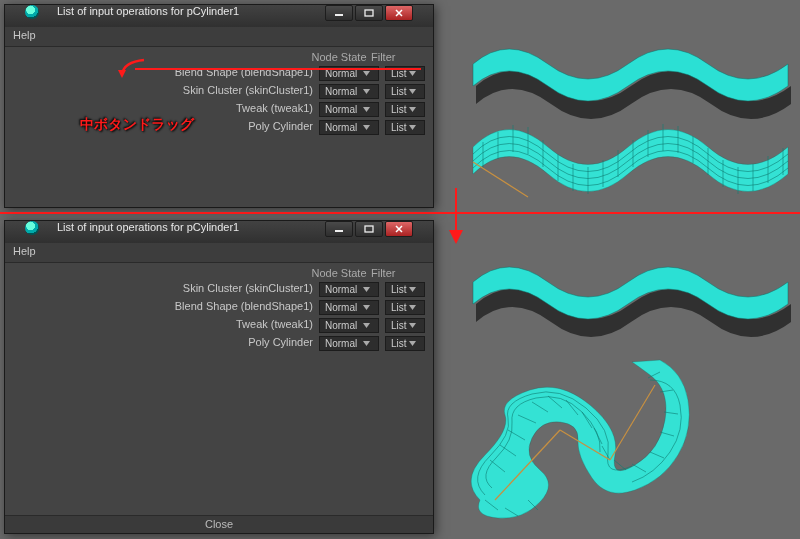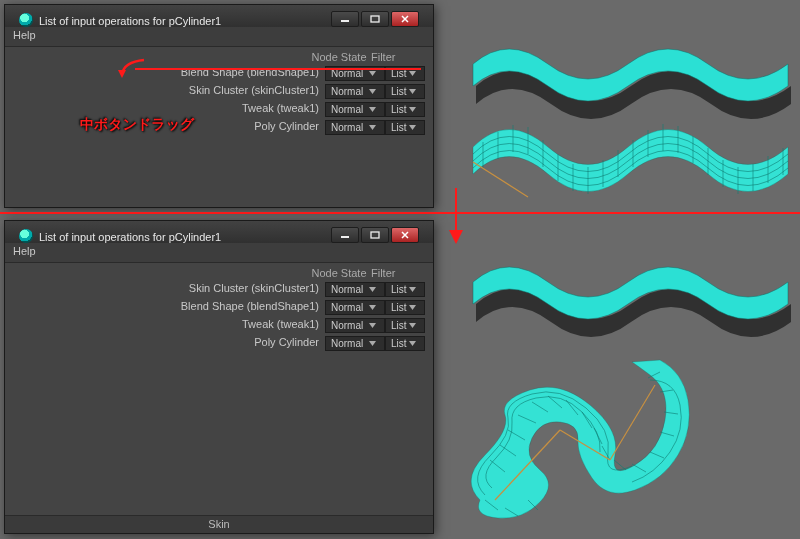--- a/index.html
+++ b/index.html
@@ -18,23 +18,24 @@
   left: 4px;
   width: 430px;
   background: #444;
   border: 1px solid #1a1a1a;
   box-shadow: 2px 2px 10px rgba(0,0,0,.5);
 }
 .titlebar {
   height: 22px;
   background: linear-gradient(#424242,#303030);
   display: flex;
-  align-items: flex-end;
-  padding: 0 14px;
+  align-items: flex-start;
+  padding: 0 20px;
   color: #e8e8e8;
+  gap: 12px;
 }
 .titlebar .icon {
   width: 14px; height: 14px;
   background: radial-gradient(circle at 40% 35%, #6fd 0 35%, #0aa 36% 60%, #055 61% 100%);
   border-radius: 50%;
   margin-right: 6px;
 }
 .titlebar .spacer { flex: 1; }
 .winbtns { display: flex; gap: 2px; }
 .winbtn {
@@ -82,21 +83,21 @@
   background: #2d2d2d;
   border: 1px solid #1c1c1c;
   height: 15px;
   color: #ccc;
   padding: 0 8px 0 5px;
 }
 .dropdown .cv {
   font-size: 10px;
 }
 .dropdown.node { width: 60px; }
-.dropdown.filter { width: 40px; }
+.dropdown.filter { width: 40px; margin-left: 6px; }
 .dropdown .chev {
   margin-left: auto;
   width: 8px; height: 8px;
   display: flex; align-items: center; justify-content: center;
 }
 .dropdown .chev svg { width: 7px; height: 5px; }
 .closebar {
   height: 18px;
   background: #3a3a3a;
   border-top: 1px solid #2a2a2a;
@@ -413,21 +414,21 @@
       <div class="dropdown filter">
           <span class="cv">List</span>
           <span class="chev">
             <svg viewBox="0 0 7 5">
               <path d="M0 0 L7 0 L3.5 5 Z" fill="#aaa"></path>
             </svg>
           </span>
         </div>
     </div>
   </div>
-  <div class="closebar"><span>Skin</span></div>
+  <div class="closebar"><span>Close</span></div>
 </div>
 
 <div class="wave" style="left:468px; top:252px;">
   <svg viewBox="0 0 320 60">
     <path class="shadowpath" d="M5 42 Q40 12 80 42 Q120 72 160 42 Q200 12 240 42 Q280 72 320 42 L320 60 Q280 90 240 60 Q200 30 160 60 Q120 90 80 60 Q40 30 5 60 Z" transform="translate(3,10)"></path>
     <path class="smoothpath" d="M5 30 Q40 0 80 30 Q120 60 160 30 Q200 0 240 30 Q280 60 320 30 L320 52 Q280 82 240 52 Q200 22 160 52 Q120 82 80 52 Q40 22 5 52 Z"></path>
   </svg>
 </div>
 
 <div class="deformed" style="position:absolute; left:450px; top:360px; width:260px; height:175px;">

